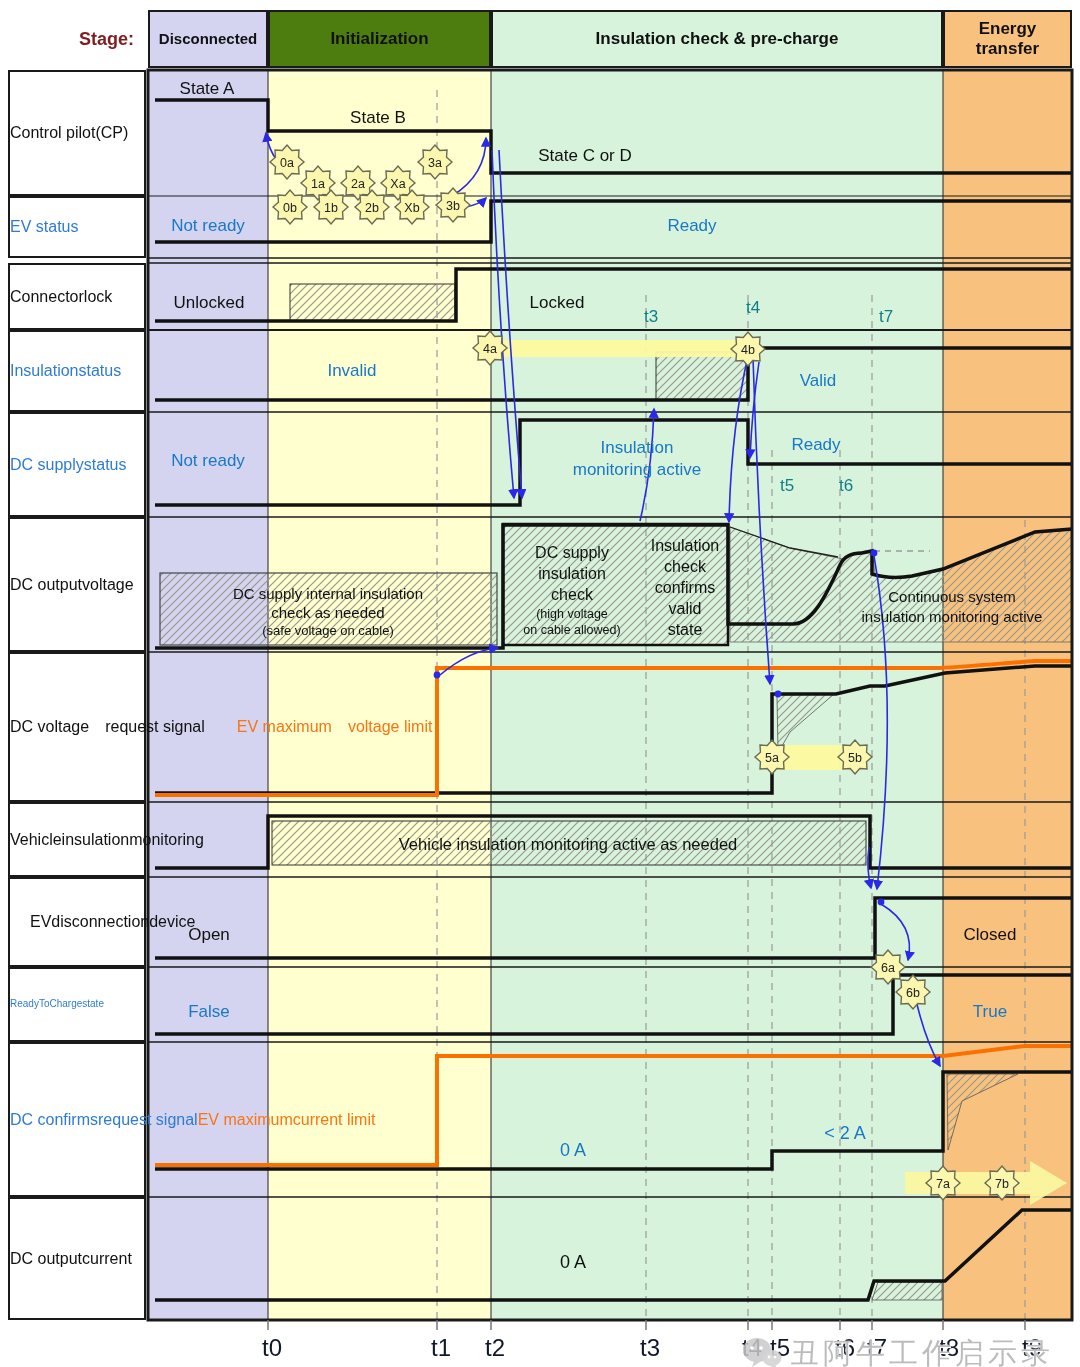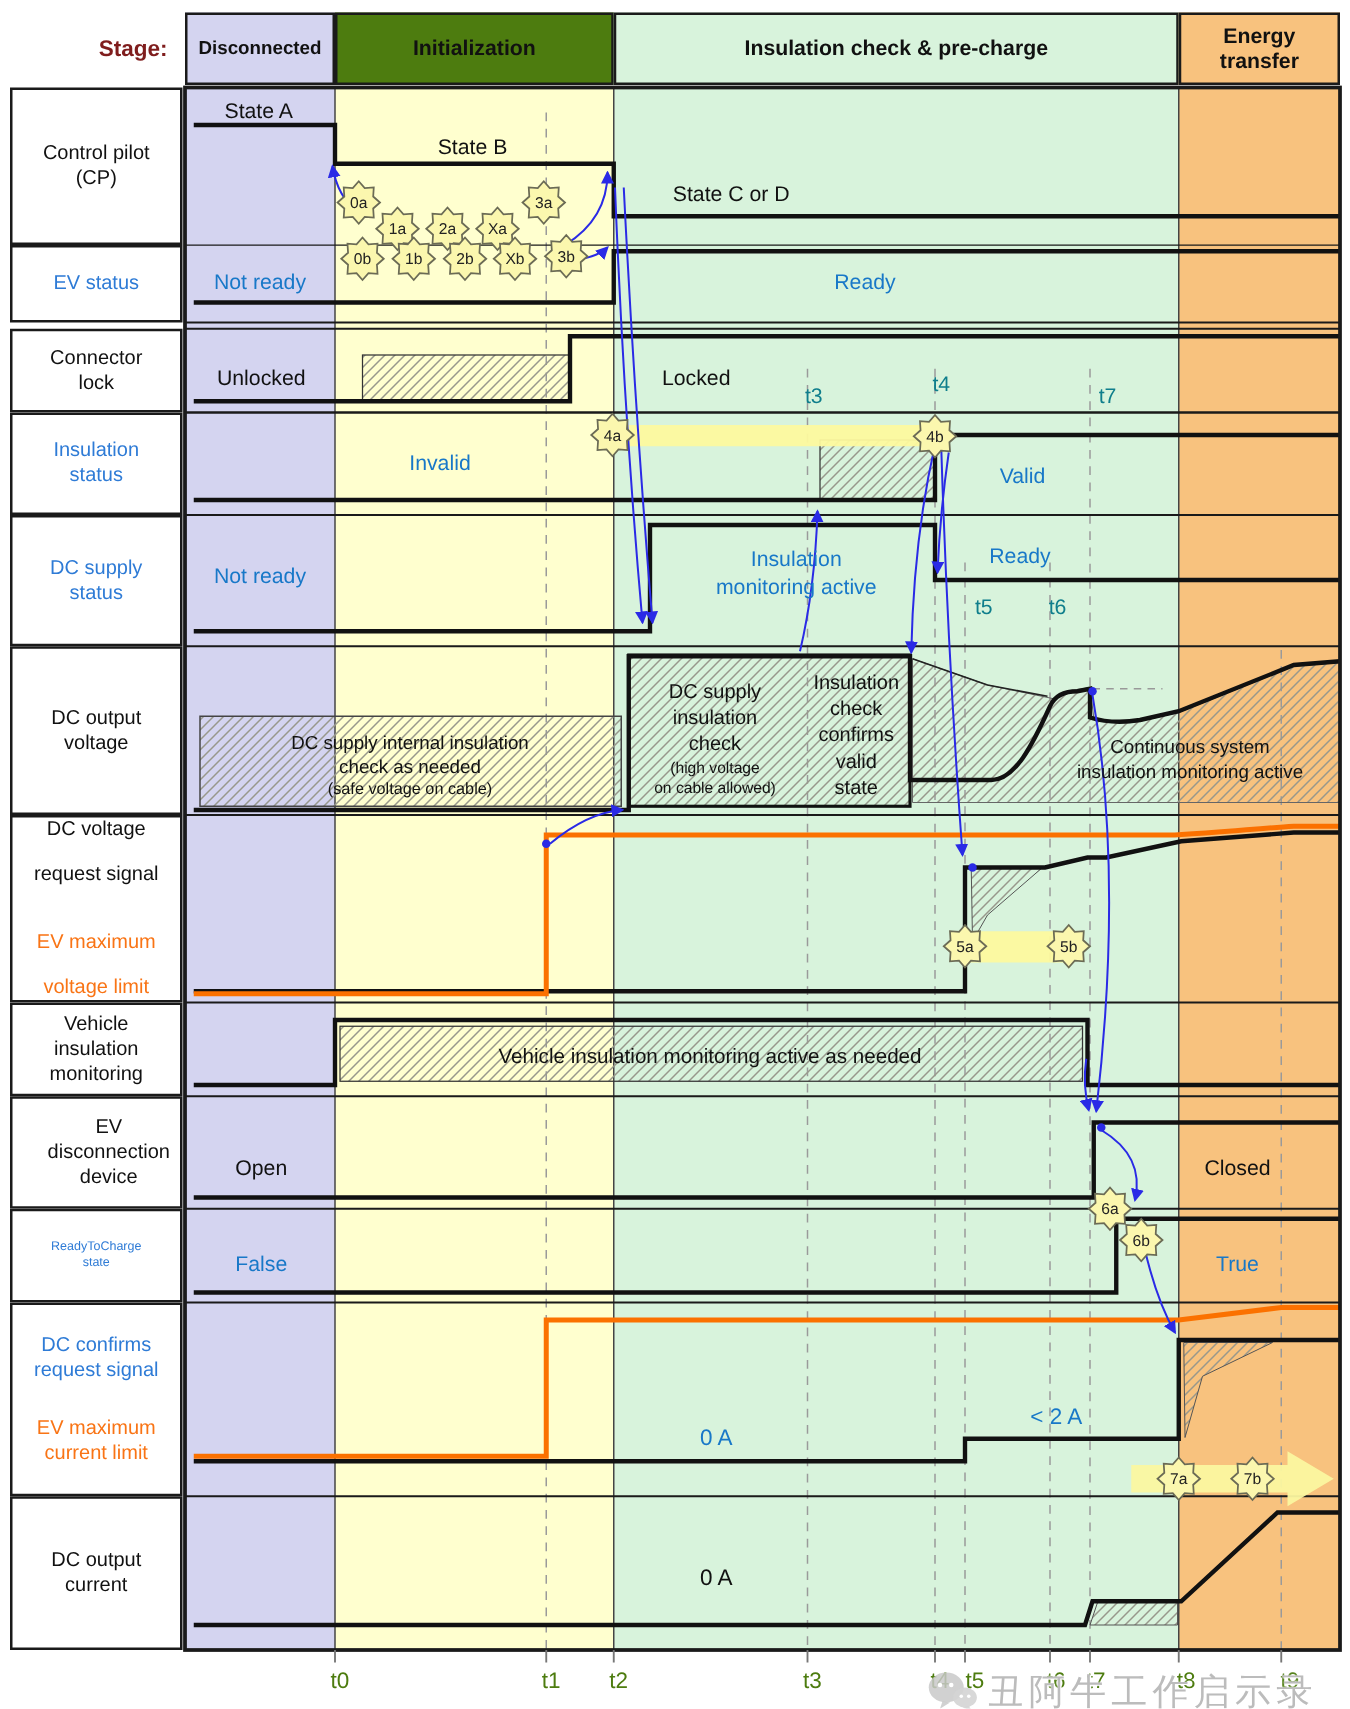--- a/index.html
+++ b/index.html
@@ -1,27 +1,27 @@
 <!DOCTYPE html>
 <html><head>
 <meta charset="utf-8">
 <style>
   html,body{margin:0;padding:0;background:#fff;font-family:"Liberation Sans",sans-serif;}
   .wrap{position:relative;width:1080px;height:1367px;background:#fff;overflow:hidden;}
   svg.chart{position:absolute;left:0;top:0;}
-  .cell{position:absolute;background:#fff;border:2px solid #1a1a1a;display:flex;flex-direction:column;
-        align-items:center;justify-content:center;text-align:center;line-height:1.25;font-size:16px;color:#111;box-sizing:border-box;}
+  .cell{position:absolute;background:#fff;border:2px solid #1a1a1a;display:flex;flex-direction:row;
+        align-items:center;text-align:center;line-height:1.25;font-size:16px;color:#111;box-sizing:border-box;}
   .cell .ln{white-space:nowrap;}
   .blue{color:#2e7bd6;}
   .orange{color:#f97415;}
   .hcell{position:absolute;border:2.5px solid #1a1a1a;display:flex;flex-direction:column;align-items:center;
          justify-content:center;font-weight:bold;font-size:17px;color:#111;box-sizing:border-box;line-height:1.15;}
   .stageLabel{position:absolute;left:0;top:10px;width:138px;height:58px;display:flex;align-items:center;
               justify-content:flex-end;font-weight:bold;font-size:18px;color:#7f1d1d;padding-right:4px;box-sizing:border-box;}
-  .tlab{position:absolute;transform:translateX(-50%);font-size:18px;color:#4d7c0f;top:1334px;}
+  .tlab{position:absolute;transform:translateX(-50%);font-size:24px;color:#0f172a;top:1334px;}
   .gap{height:26px;}
   .watermark{position:absolute;left:742px;top:1286px;display:flex;align-items:center;gap:8px;
              color:#bcbcbc;font-size:29px;letter-spacing:4px;text-shadow:0 0 2px #fff,1px 1px 0 #fff;white-space:nowrap;margin-top:48px;}
 </style>
 </head>
 <body>
 
 <div class="wrap">
 
 <svg class="chart" width="1080" height="1367" viewBox="0 0 1080 1367">

